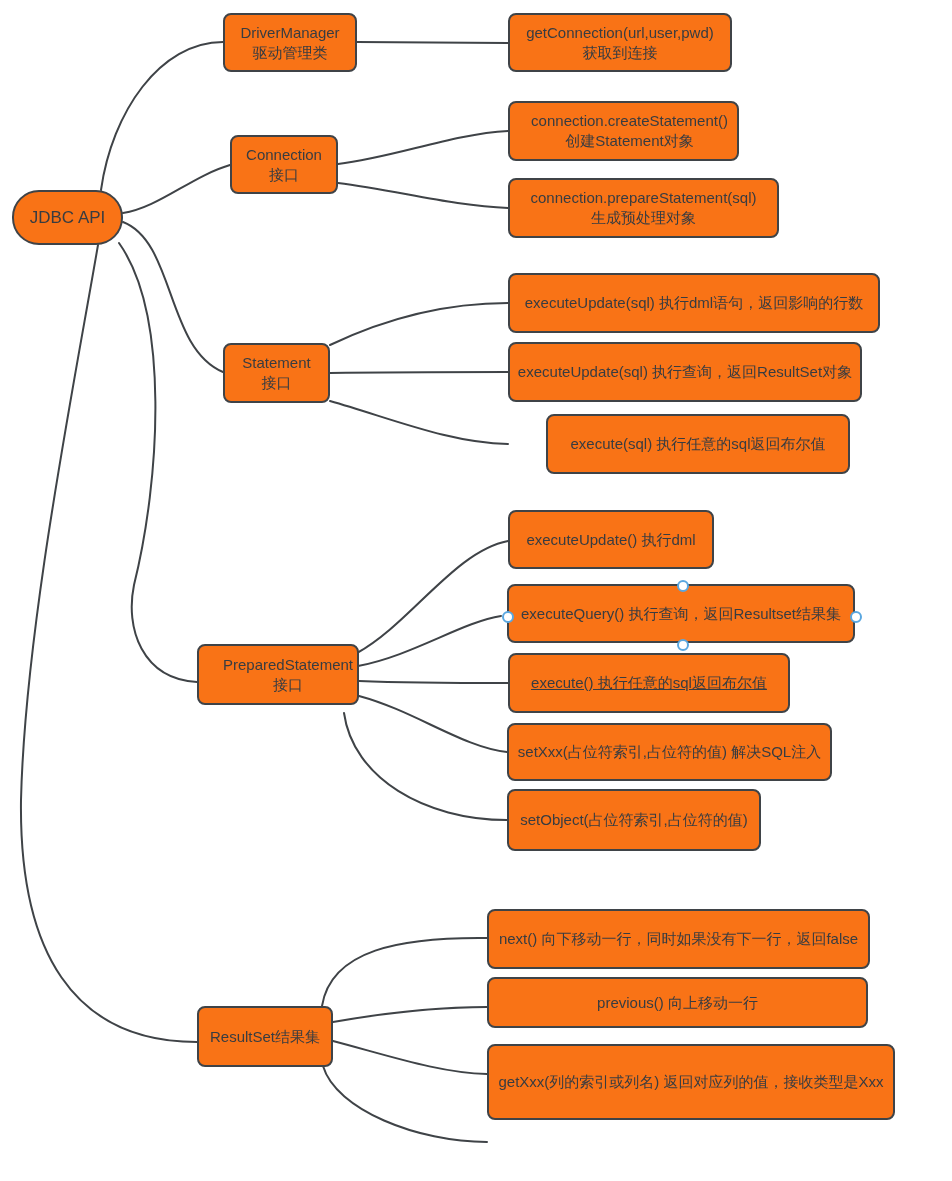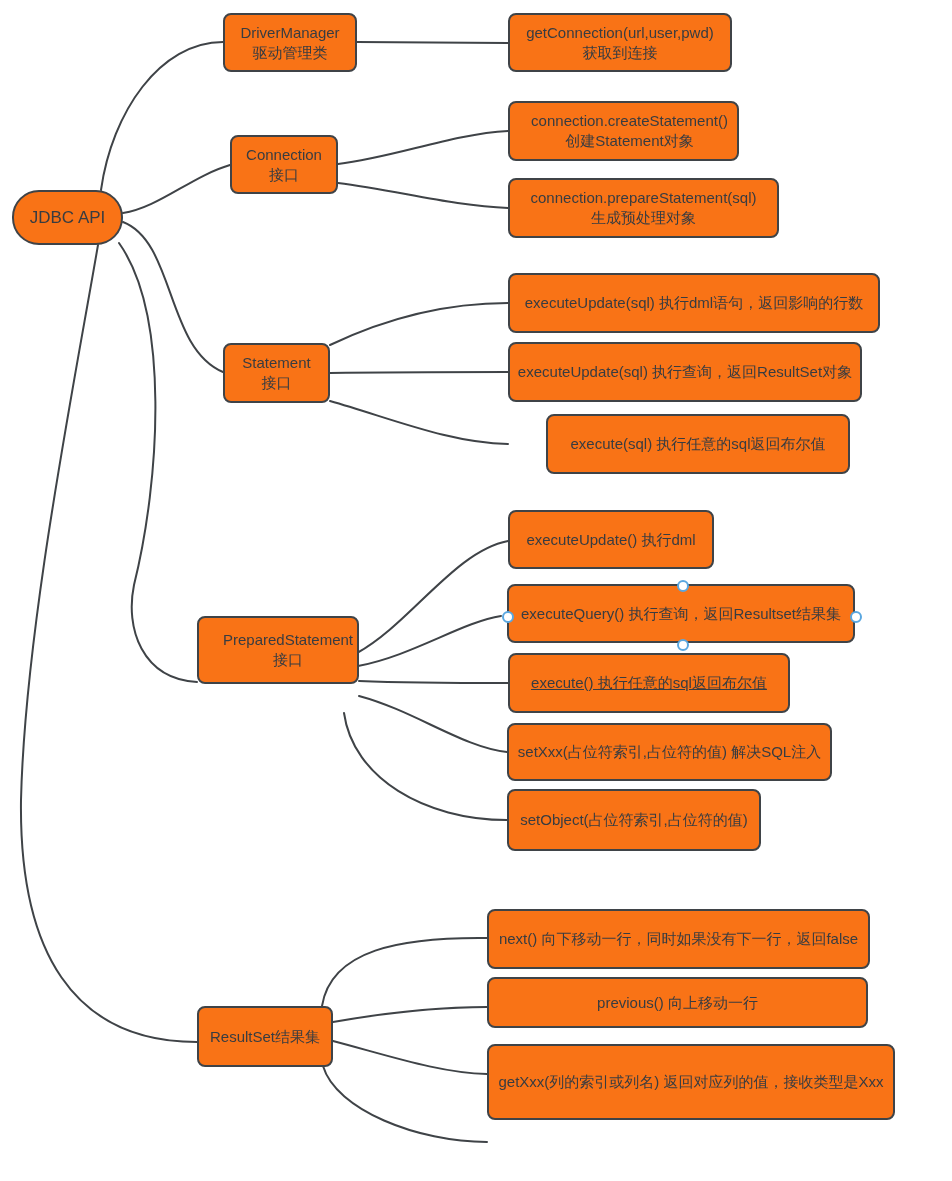--- a/index.html
+++ b/index.html
@@ -79,21 +79,21 @@
   <div class="node" style="left:508px;top:273px;width:372px;height:60px;">
     <span>executeUpdate(sql) 执行dml语句，返回影响的行数</span>
   </div>
   <div class="node" style="left:508px;top:342px;width:354px;height:60px;">
     <span>executeUpdate(sql) 执行查询，返回ResultSet对象</span>
   </div>
   <div class="node" style="left:508px;top:414px;width:304px;height:60px;margin-left:38px;">
     <span>execute(sql) 执行任意的sql返回布尔值</span>
   </div>
 
-  <div class="node" style="left:197px;top:616px;width:162px;height:68px;padding-left:20px;">
+  <div class="node" style="left:197px;top:644px;width:162px;height:61px;padding-left:20px;">
     <span>PreparedStatement</span>
     <span>接口</span>
   </div>
   <div class="node" style="left:508px;top:510px;width:206px;height:59px;">
     <span>executeUpdate() 执行dml</span>
   </div>
   <div class="node" style="left:507px;top:584px;width:348px;height:59px;">
     <span>executeQuery() 执行查询，返回Resultset结果集</span>
   </div>
   <div class="handle" style="left:677px;top:580px;"></div>

